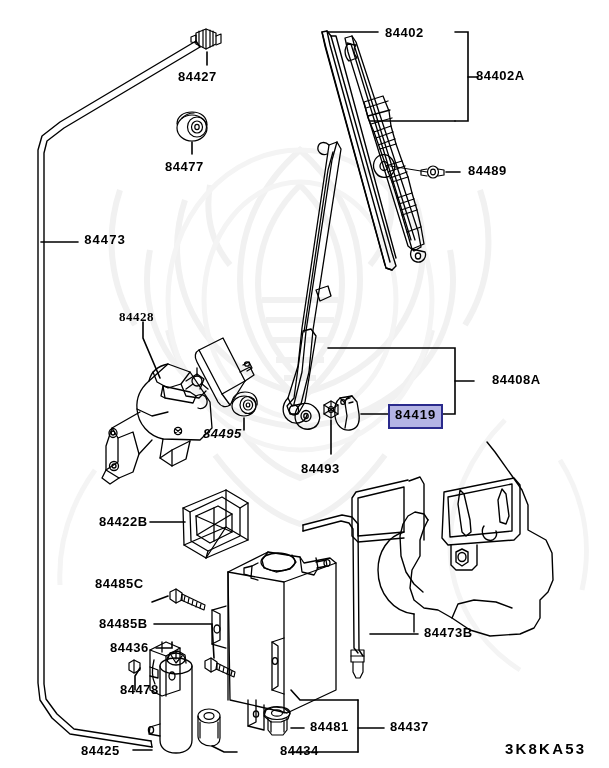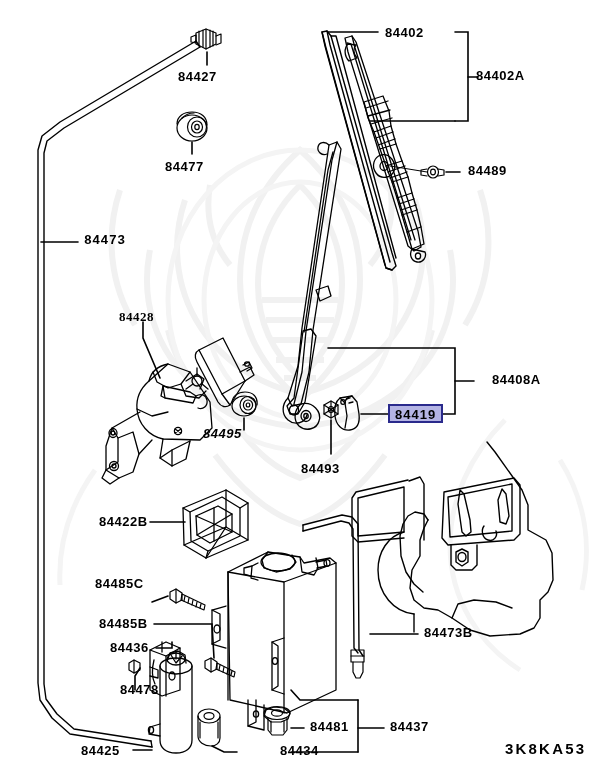--- a/index.html
+++ b/index.html
@@ -36,21 +36,21 @@
     font-size: 13px;
     font-weight: 700;
     letter-spacing: 0.5px;
     color: #000000;
     white-space: nowrap;
     line-height: 1;
   }
   .lbl.hl {
     background: #b4b4e4;
     border: 2px solid #2a2a8c;
-    padding: 2px 5px 0 5px;
+    padding: 2px 5px 6px 5px;
     letter-spacing: 1px;
   }
   .diagcode {
     position: absolute;
     z-index: 4;
     font-family: "Liberation Sans", sans-serif;
     font-size: 15px;
     font-weight: 700;
     letter-spacing: 2.2px;
     color: #000000;

